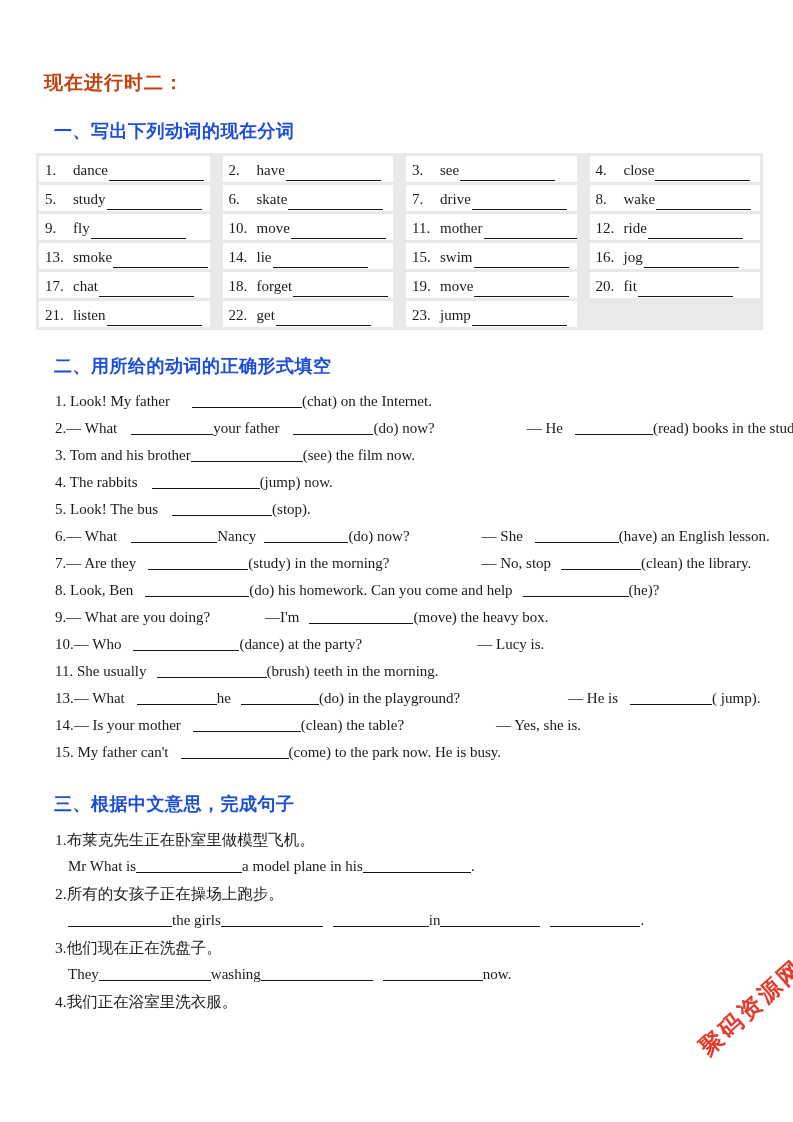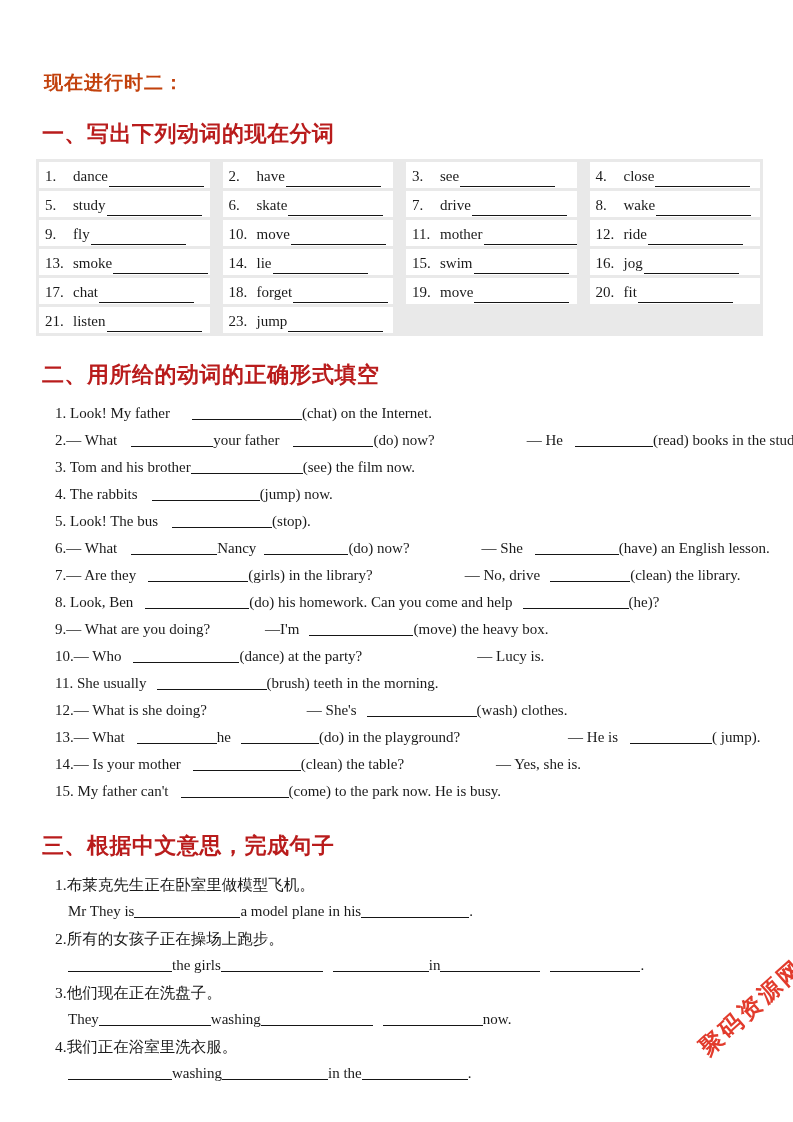--- a/index.html
+++ b/index.html
@@ -16,23 +16,23 @@
   .title {
     font-family: "Liberation Sans", sans-serif;
     font-weight: bold;
     font-size: 19px;
     margin: 0 0 23px 2px;
     letter-spacing: 1px;
   }
   .sec-heading {
     font-family: "Liberation Sans", sans-serif;
     font-weight: bold;
-    font-size: 22px;
-    color: #b91c1c;
-    margin: 0 0 10px 0;
+    font-size: 18px;
+    color: #1d4ed8;
+    margin: 0 0 10px 12px;
     letter-spacing: 0.5px;
   }
   .sec-heading.s3 { margin-top: 26px; }
 
   
   .verb-table {
     display: grid;
     grid-template-columns: repeat(4, 1fr);
     column-gap: 13px;
     row-gap: 3px;
@@ -208,54 +208,57 @@
         <span class="vnum">20.</span>
         <span class="vword">fit</span>
         <span class="blank"></span>
       </div>
       <div class="vcell">
         <span class="vnum">21.</span>
         <span class="vword">listen</span>
         <span class="blank"></span>
       </div>
       <div class="vcell">
+        <span class="vnum">22.</span>
+        <span class="vword">get</span>
+        <span class="blank"></span>
+      </div>
+      <div class="vcell">
         <span class="vnum">23.</span>
         <span class="vword">jump</span>
         <span class="blank"></span>
       </div>
     </div>
 
   <h2 class="sec-heading">二、用所给的动词的正确形式填空</h2>
 
   <div id="s2-lines">
       <div class="ex-line"><span>1. Look! My father</span><span class="gap" style="width: 22px;"></span><span class="blank" style="width: 110px;"></span><span>(chat) on the Internet.</span></div>
       <div class="ex-line"><span>2.— What</span><span class="gap" style="width: 14px;"></span><span class="blank" style="width: 82px;"></span><span>your father</span><span class="gap" style="width: 14px;"></span><span class="blank" style="width: 80px;"></span><span>(do) now?</span><span class="gap" style="width: 92px;"></span><span>— He</span><span class="gap" style="width: 12px;"></span><span class="blank" style="width: 78px;"></span><span>(read) books in the study.</span></div>
       <div class="ex-line"><span>3. Tom and his brother</span><span class="blank" style="width: 112px;"></span><span>(see) the film now.</span></div>
       <div class="ex-line"><span>4. The rabbits</span><span class="gap" style="width: 14px;"></span><span class="blank" style="width: 108px;"></span><span>(jump) now.</span></div>
       <div class="ex-line"><span>5. Look! The bus</span><span class="gap" style="width: 14px;"></span><span class="blank" style="width: 100px;"></span><span>(stop).</span></div>
       <div class="ex-line"><span>6.— What</span><span class="gap" style="width: 14px;"></span><span class="blank" style="width: 86px;"></span><span>Nancy</span><span class="gap" style="width: 8px;"></span><span class="blank" style="width: 84px;"></span><span>(do) now?</span><span class="gap" style="width: 72px;"></span><span>— She</span><span class="gap" style="width: 12px;"></span><span class="blank" style="width: 84px;"></span><span>(have) an English lesson.</span></div>
-      <div class="ex-line"><span>7.— Are they</span><span class="gap" style="width: 12px;"></span><span class="blank" style="width: 100px;"></span><span>(girls) in the library?</span><span class="gap" style="width: 92px;"></span><span>— No, drive</span><span class="gap" style="width: 10px;"></span><span class="blank" style="width: 80px;"></span><span>(clean) the library.</span></div>
+      <div class="ex-line"><span>7.— Are they</span><span class="gap" style="width: 12px;"></span><span class="blank" style="width: 100px;"></span><span>(study) in the morning?</span><span class="gap" style="width: 92px;"></span><span>— No, stop</span><span class="gap" style="width: 10px;"></span><span class="blank" style="width: 80px;"></span><span>(clean) the library.</span></div>
       <div class="ex-line"><span>8. Look, Ben</span><span class="gap" style="width: 12px;"></span><span class="blank" style="width: 104px;"></span><span>(do) his homework. Can you come and help</span><span class="gap" style="width: 10px;"></span><span class="blank" style="width: 106px;"></span><span>(he)?</span></div>
       <div class="ex-line"><span>9.— What are you doing?</span><span class="gap" style="width: 55px;"></span><span>—I'm</span><span class="gap" style="width: 10px;"></span><span class="blank" style="width: 104px;"></span><span>(move) the heavy box.</span></div>
       <div class="ex-line"><span>10.— Who</span><span class="gap" style="width: 12px;"></span><span class="blank" style="width: 106px;"></span><span>(dance) at the party?</span><span class="gap" style="width: 115px;"></span><span>— Lucy is.</span></div>
       <div class="ex-line"><span>11. She usually</span><span class="gap" style="width: 10px;"></span><span class="blank" style="width: 110px;"></span><span>(brush) teeth in the morning.</span></div>
-      <div class="ex-line"><span>12.— What is she doing?</span><span class="gap" style="width: 100px;"></span><span>— She's</span><span class="gap" style="width: 10px;"></span><span class="blank" style="width: 110px;"></span><span>(wash) clothes.</span></div>
       <div class="ex-line"><span>13.— What</span><span class="gap" style="width: 12px;"></span><span class="blank" style="width: 80px;"></span><span>he</span><span class="gap" style="width: 10px;"></span><span class="blank" style="width: 78px;"></span><span>(do) in the playground?</span><span class="gap" style="width: 108px;"></span><span>— He is</span><span class="gap" style="width: 12px;"></span><span class="blank" style="width: 82px;"></span><span>( jump).</span></div>
       <div class="ex-line"><span>14.— Is your mother</span><span class="gap" style="width: 12px;"></span><span class="blank" style="width: 108px;"></span><span>(clean) the table?</span><span class="gap" style="width: 92px;"></span><span>— Yes, she is.</span></div>
       <div class="ex-line"><span>15. My father can't</span><span class="gap" style="width: 12px;"></span><span class="blank" style="width: 108px;"></span><span>(come) to the park now. He is busy.</span></div>
     </div>
 
   <h2 class="sec-heading s3">三、根据中文意思，完成句子</h2>
 
   <div id="s3-items">
       <div class="s3-cn">1.布莱克先生正在卧室里做模型飞机。</div>
-      <div class="s3-en"><span>Mr They is</span><span class="blank" style="width: 106px;"></span><span>a model plane in his</span><span class="blank" style="width: 108px;"></span><span>.</span></div>
+      <div class="s3-en"><span>Mr What is</span><span class="blank" style="width: 106px;"></span><span>a model plane in his</span><span class="blank" style="width: 108px;"></span><span>.</span></div>
       <div class="s3-cn">2.所有的女孩子正在操场上跑步。</div>
       <div class="s3-en"><span class="blank" style="width: 104px;"></span><span>the girls</span><span class="blank" style="width: 102px;"></span><span class="gap" style="width: 10px;"></span><span class="blank" style="width: 96px;"></span><span>in</span><span class="blank" style="width: 100px;"></span><span class="gap" style="width: 10px;"></span><span class="blank" style="width: 90px;"></span><span>.</span></div>
       <div class="s3-cn">3.他们现在正在洗盘子。</div>
       <div class="s3-en"><span>They</span><span class="blank" style="width: 112px;"></span><span>washing</span><span class="blank" style="width: 112px;"></span><span class="gap" style="width: 10px;"></span><span class="blank" style="width: 100px;"></span><span>now.</span></div>
       <div class="s3-cn">4.我们正在浴室里洗衣服。</div>
-      <div class="s3-en"><span class="blank" style="width: 104px;"></span><span>washing</span><span class="blank" style="width: 106px;"></span><span>in the</span><span class="blank" style="width: 106px;"></span><span>.</span></div>
     </div>
 
 </div>
 
 <div class="watermark" style="color: rgb(226, 59, 44);">聚码资源网</div>
 
 </body></html>

